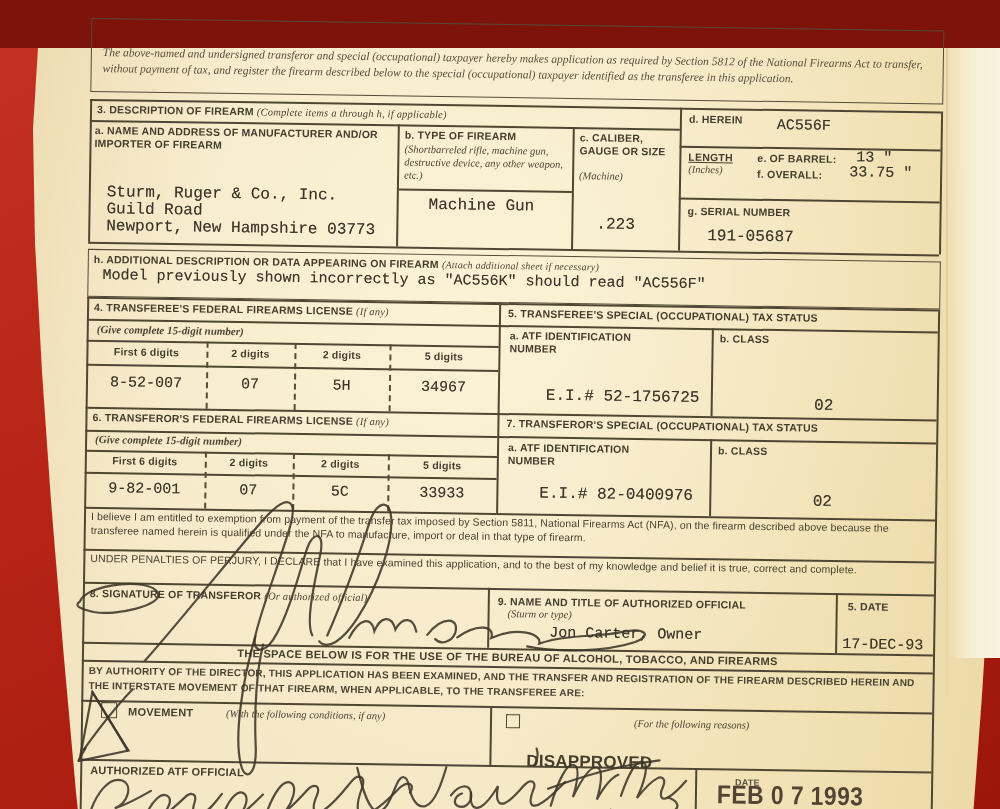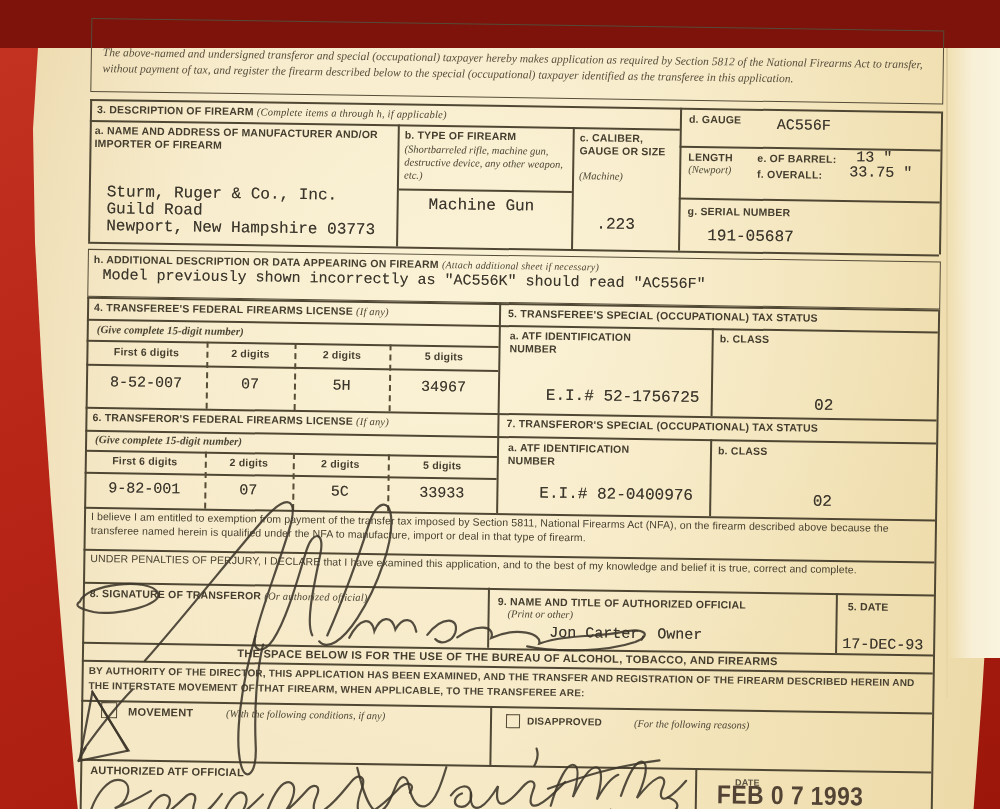--- a/index.html
+++ b/index.html
@@ -73,24 +73,24 @@
     <div class="abs lbl" style="left:90px;top:82px;width:295px;">a. NAME AND ADDRESS OF MANUFACTURER AND/OR IMPORTER OF FIREARM</div>
     <div class="abs typed" style="left:103px;top:108px;font-size:16px;line-height:17px;">
       <div>Sturm, Ruger &amp; Co., Inc.</div><div>Guild Road</div><div>Newport, New Hampshire 03773</div>
     </div>
     <div class="abs lbl" style="left:400px;top:82px;">b. TYPE OF FIREARM</div>
     <div class="abs note" style="left:400px;top:96px;width:162px;line-height:1.25;">(Shortbarreled rifle, machine gun, destructive device, any other weapon, etc.)</div>
     <div class="abs typed" style="left:425px;top:149px;font-size:16px;">Machine Gun</div>
     <div class="abs lbl" style="left:575px;top:82px;width:92px;">c. CALIBER, GAUGE OR SIZE</div>
     <div class="abs note" style="left:575px;top:121px;">(Machine)</div>
     <div class="abs typed" style="left:593px;top:166px;font-size:16px;">.223</div>
-    <div class="abs lbl" style="left:684px;top:62px;">d. GAUGE</div>
+    <div class="abs lbl" style="left:684px;top:62px;">d. HEREIN</div>
     <div class="abs typed" style="left:772px;top:65px;">AC556F</div>
-    <div class="abs lbl" style="left:684px;top:100px;">LENGTH</div>
-    <div class="abs note" style="left:684px;top:113px;">(Newport)</div>
+    <div class="abs lbl" style="left:684px;top:100px;text-decoration:underline;">LENGTH</div>
+    <div class="abs note" style="left:684px;top:113px;">(Inches)</div>
     <div class="abs lbl" style="left:753px;top:100px;">e. OF BARREL:</div>
     <div class="abs typed" style="left:852px;top:96px;">13 "</div>
     <div class="abs lbl" style="left:753px;top:116px;">f. OVERALL:</div>
     <div class="abs typed" style="left:845px;top:111px;">33.75 "</div>
     <div class="abs lbl" style="left:684px;top:154px;">g. SERIAL NUMBER</div>
     <div class="abs typed" style="left:704px;top:176px;font-size:16px;">191-05687</div>
 
     <div class="box" style="left:85px;top:207px;width:851px;height:46px;"></div>
     <div class="abs lbl" style="left:91px;top:211px;">
       <span>h. ADDITIONAL DESCRIPTION OR DATA APPEARING ON FIREARM</span>&nbsp;<span class="note" style="font-size:10px;">(Attach additional sheet if necessary)</span>
@@ -167,33 +167,33 @@
     <div class="abs lbl" style="left:718px;top:393px;">b. CLASS</div>
     <div class="abs typed ctr" style="left:710px;top:440px;width:226px;font-size:16px;">02</div>
 
     <div class="abs body-txt" style="left:92px;top:468px;width:836px;">I believe I am entitled to exemption from payment of the transfer tax imposed by Section 5811, National Firearms Act (NFA), on the firearm described above because the transferee named herein is qualified under the NFA to manufacture, import or deal in that type of firearm.</div>
     <div class="abs body-txt" style="left:92px;top:510px;width:836px;">UNDER PENALTIES OF PERJURY, I DECLARE that I have examined this application, and to the best of my knowledge and belief it is true, correct and complete.</div>
 
     <div class="abs lbl" style="left:92px;top:545px;">
       <span>8. SIGNATURE OF TRANSFEROR</span>&nbsp;<span class="note">(Or authorized official)</span>
     </div>
     <div class="abs lbl" style="left:500px;top:547px;">9. NAME AND TITLE OF AUTHORIZED OFFICIAL</div>
-    <div class="abs note" style="left:510px;top:560px;">(Print or other)</div>
+    <div class="abs note" style="left:510px;top:560px;">(Sturm or type)</div>
     <div class="abs typed" style="left:552px;top:576px;">Jon Carter, Owner</div>
     <div class="abs lbl" style="left:850px;top:547px;">5. DATE</div>
     <div class="abs typed" style="left:845px;top:583px;">17-DEC-93</div>
 
     <div class="abs lbl ctr" style="left:85px;top:603px;width:851px;font-size:11px;letter-spacing:.3px;">THE SPACE BELOW IS FOR THE USE OF THE BUREAU OF ALCOHOL, TOBACCO, AND FIREARMS</div>
     <div class="abs lbl-sm" style="left:92px;top:622px;width:832px;">BY AUTHORITY OF THE DIRECTOR, THIS APPLICATION HAS BEEN EXAMINED, AND THE TRANSFER AND REGISTRATION OF THE FIREARM DESCRIBED HEREIN AND THE INTERSTATE MOVEMENT OF THAT FIREARM, WHEN APPLICABLE, TO THE TRANSFEREE ARE:</div>
 
     <div class="chk" style="left:105px;top:660px;width:14px;height:14px;"></div>
     <div class="abs lbl" style="left:132px;top:663px;font-size:11px;">MOVEMENT</div>
     <div class="abs note" style="left:230px;top:664px;">(With the following conditions, if any)</div>
     <div class="chk" style="left:510px;top:666px;width:12px;height:12px;"></div>
-    <div class="abs lbl" style="left:531px;top:667px;font-size:10px;">DISAPPROVED</div>
+    <div class="abs lbl" style="left:531px;top:702px;font-size:17px;">DISAPPROVED</div>
     <div class="abs note" style="left:638px;top:668px;">(For the following reasons)</div>
 
     <div class="abs lbl" style="left:95px;top:722px;font-size:11px;">AUTHORIZED ATF OFFICIAL</div>
     <div class="abs lbl" style="left:740px;top:726px;font-size:9px;color:#5a5140;">DATE</div>
     <div class="abs stamp" style="left:722px;top:728px;">FEB 0 7 1993</div>
 
     <div class="abs lbl" style="left:95px;top:791px;font-size:10px;">ATF FORM 3 (5320.3) (9/84) PREVIOUS EDITIONS ARE OBSOLETE</div>
 
     <svg class="ink" width="1000" height="809" viewBox="0 0 1000 809">
 

